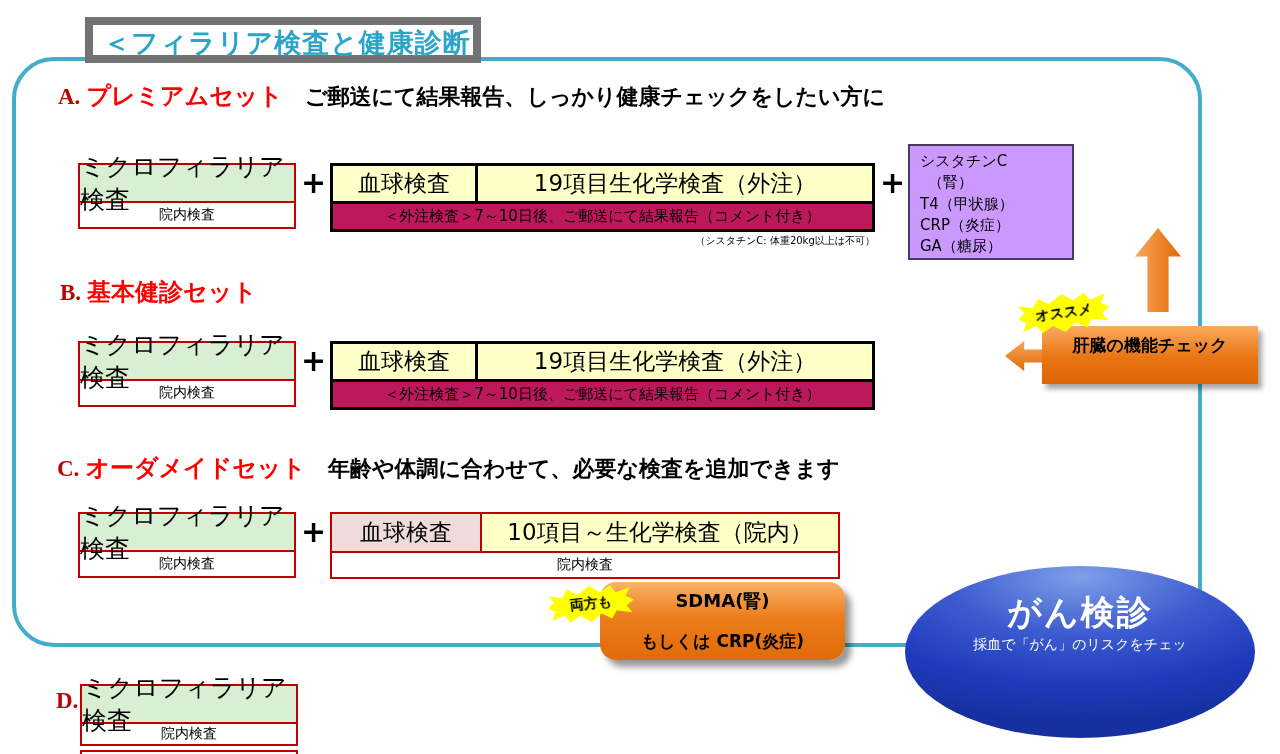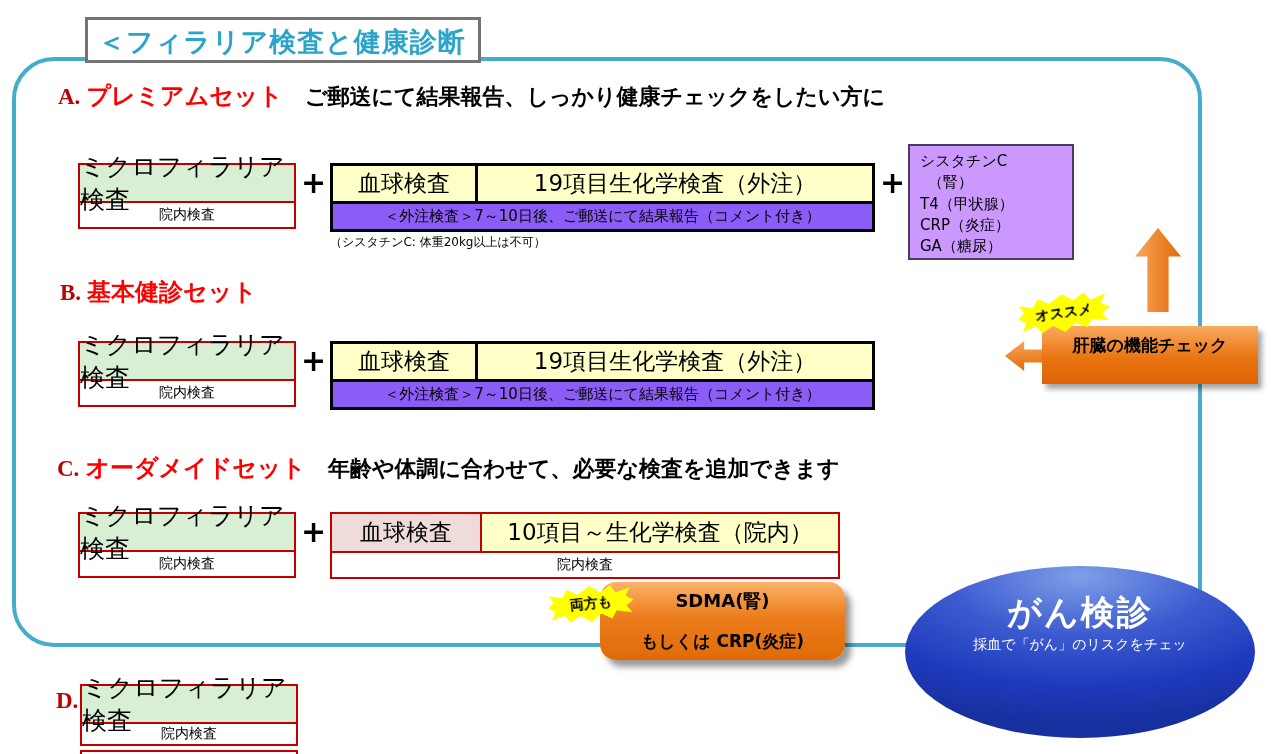--- a/index.html
+++ b/index.html
@@ -10,22 +10,22 @@
     font-family: "DejaVu Sans", "Liberation Sans", sans-serif;
   }
   .abs { position: absolute; }
 
   .outer-frame {
     left: 12px; top: 57px; width: 1190px; height: 590px;
     border: 4px solid #45ADCB; border-radius: 42px;
   }
   .title-box {
     left: 85px; top: 17px; width: 396px; height: 46px;
-    background: #fff; border: 3px solid #737373;
-    display: flex; align-items: flex-end; padding-left: 10px; z-index: 2;
+    background: #fff; border: 8px solid #737373;
+    display: flex; align-items: flex-start; padding-left: 10px; z-index: 2;
   }
   .title-text { color: #2AA4C8; font-size: 27px; font-weight: bold; letter-spacing: 1px; }
 
   .sec-header { display: flex; align-items: baseline; gap: 6px; white-space: nowrap; }
   .sec-letter { color: #C00000; font-family: "Liberation Serif", "DejaVu Serif", serif; font-weight: bold; font-size: 23px; }
   .sec-title { color: #FF0000; font-weight: bold; font-size: 24px; margin-right: 16px; }
   .sec-sub { color: #000; font-weight: bold; font-size: 22px; }
 
   .filaria { width: 218px; }
   .filaria-green {
@@ -39,30 +39,30 @@
 
   .plus { font-size: 30px; font-weight: bold; line-height: 1; }
 
   .trow { display: flex; }
   .tcell { display: flex; align-items: center; justify-content: center; background: #FFFFC8; }
   .cell-lg { font-size: 23px; }
   .cell-pink { background: #F0DBDB; }
   .tbl-black .tcell { border: 3px solid #000; height: 41px; }
   .tbl-black .tcell + .tcell { border-left: none; }
   .tbl-black .tnote {
-    border: 3px solid #000; border-top: none; height: 28px; background: #8b5cf6;
+    border: 3px solid #000; border-top: none; height: 28px; background: #be185d;
     display: flex; align-items: center; justify-content: center; font-size: 15px;
   }
   .tbl-red .tcell { border: 2px solid #C00000; height: 41px; }
   .tbl-red .tcell + .tcell { border-left: none; }
   .tbl-red .tnote {
     border: 2px solid #C00000; border-top: none; height: 26px; background: #fff;
     display: flex; align-items: center; justify-content: center; font-size: 14px;
   }
-  .subnote { font-size: 12px; text-align: left; }
+  .subnote { font-size: 10px; text-align: right; }
 
   .purple-box {
     background: #CB99FE; border: 2px solid #4A3A63; padding: 5px 10px;
     font-size: 15px; line-height: 1.42;
   }
 
   .up-arrow {
     width: 46px; height: 84px;
     background: linear-gradient(90deg, #F9A65A, #E06A08);
     clip-path: polygon(50% 0, 100% 34%, 73% 34%, 73% 100%, 27% 100%, 27% 34%, 0 34%);

